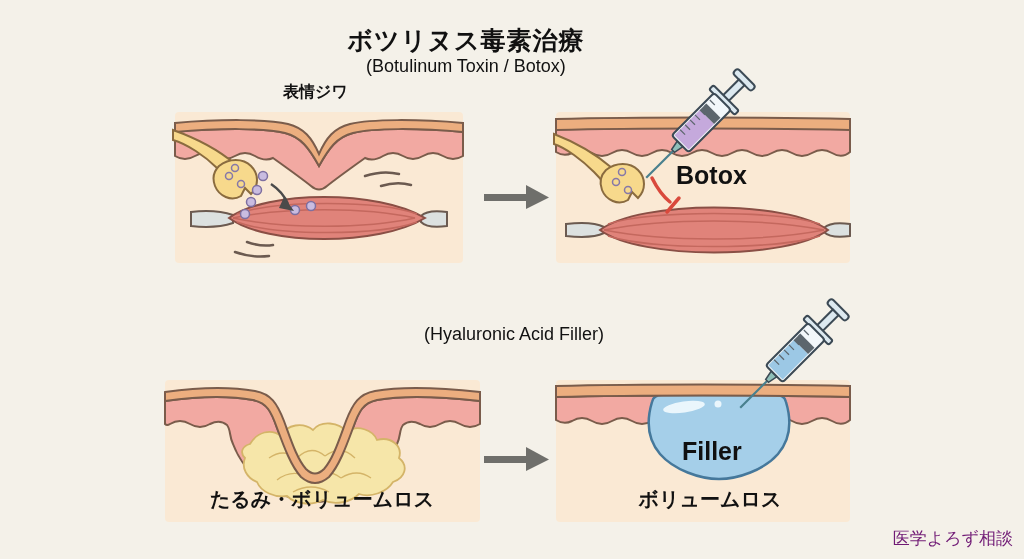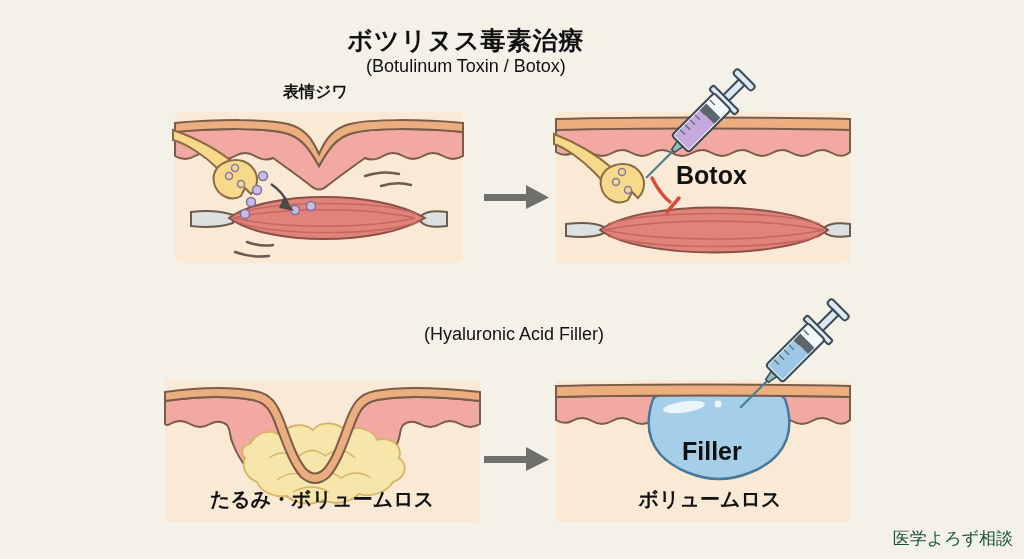--- a/index.html
+++ b/index.html
@@ -11,21 +11,21 @@
     overflow: hidden;
     color: var(--text, #111);
   }
   .abs { position: absolute; }
   .centered-row { left:0; width:932px; text-align:center; }
   .title { font-size:25px; font-weight:700; letter-spacing:1px; }
   .subtitle { font-size:18px; font-weight:400; }
   .small-label { font-size:16px; font-weight:600; }
   .panel-caption { font-size:20px; font-weight:700; transform:translateX(-50%); white-space:nowrap; }
   .inj-label { font-size:25px; font-weight:600; }
-  .watermark { font-size:17px; color:#14532d; }
+  .watermark { font-size:17px; color:#701a75; }
   svg { display:block; overflow:visible; }
   .panel { border-radius:4px; }
   .panel-bg { fill: var(--panel-background, #FAE9D4); }
   .epi  { fill: var(--epidermis); stroke: var(--outline); stroke-width:2; }
   .derm { fill: var(--dermis); stroke: var(--outline); stroke-width:2; }
   .nerve { fill: var(--nerve); stroke: var(--nerve-outline); stroke-width:2; }
   .nerve-patch { fill: var(--nerve); stroke:none; }
   .vesicle { fill: var(--nerve); stroke:#8678A8; stroke-width:1.5; }
   .dot { fill: var(--neurotransmitter); stroke:#7E6FA0; stroke-width:1.5; }
   .muscle { fill: var(--muscle); stroke: var(--muscle-outline); stroke-width:2; }

